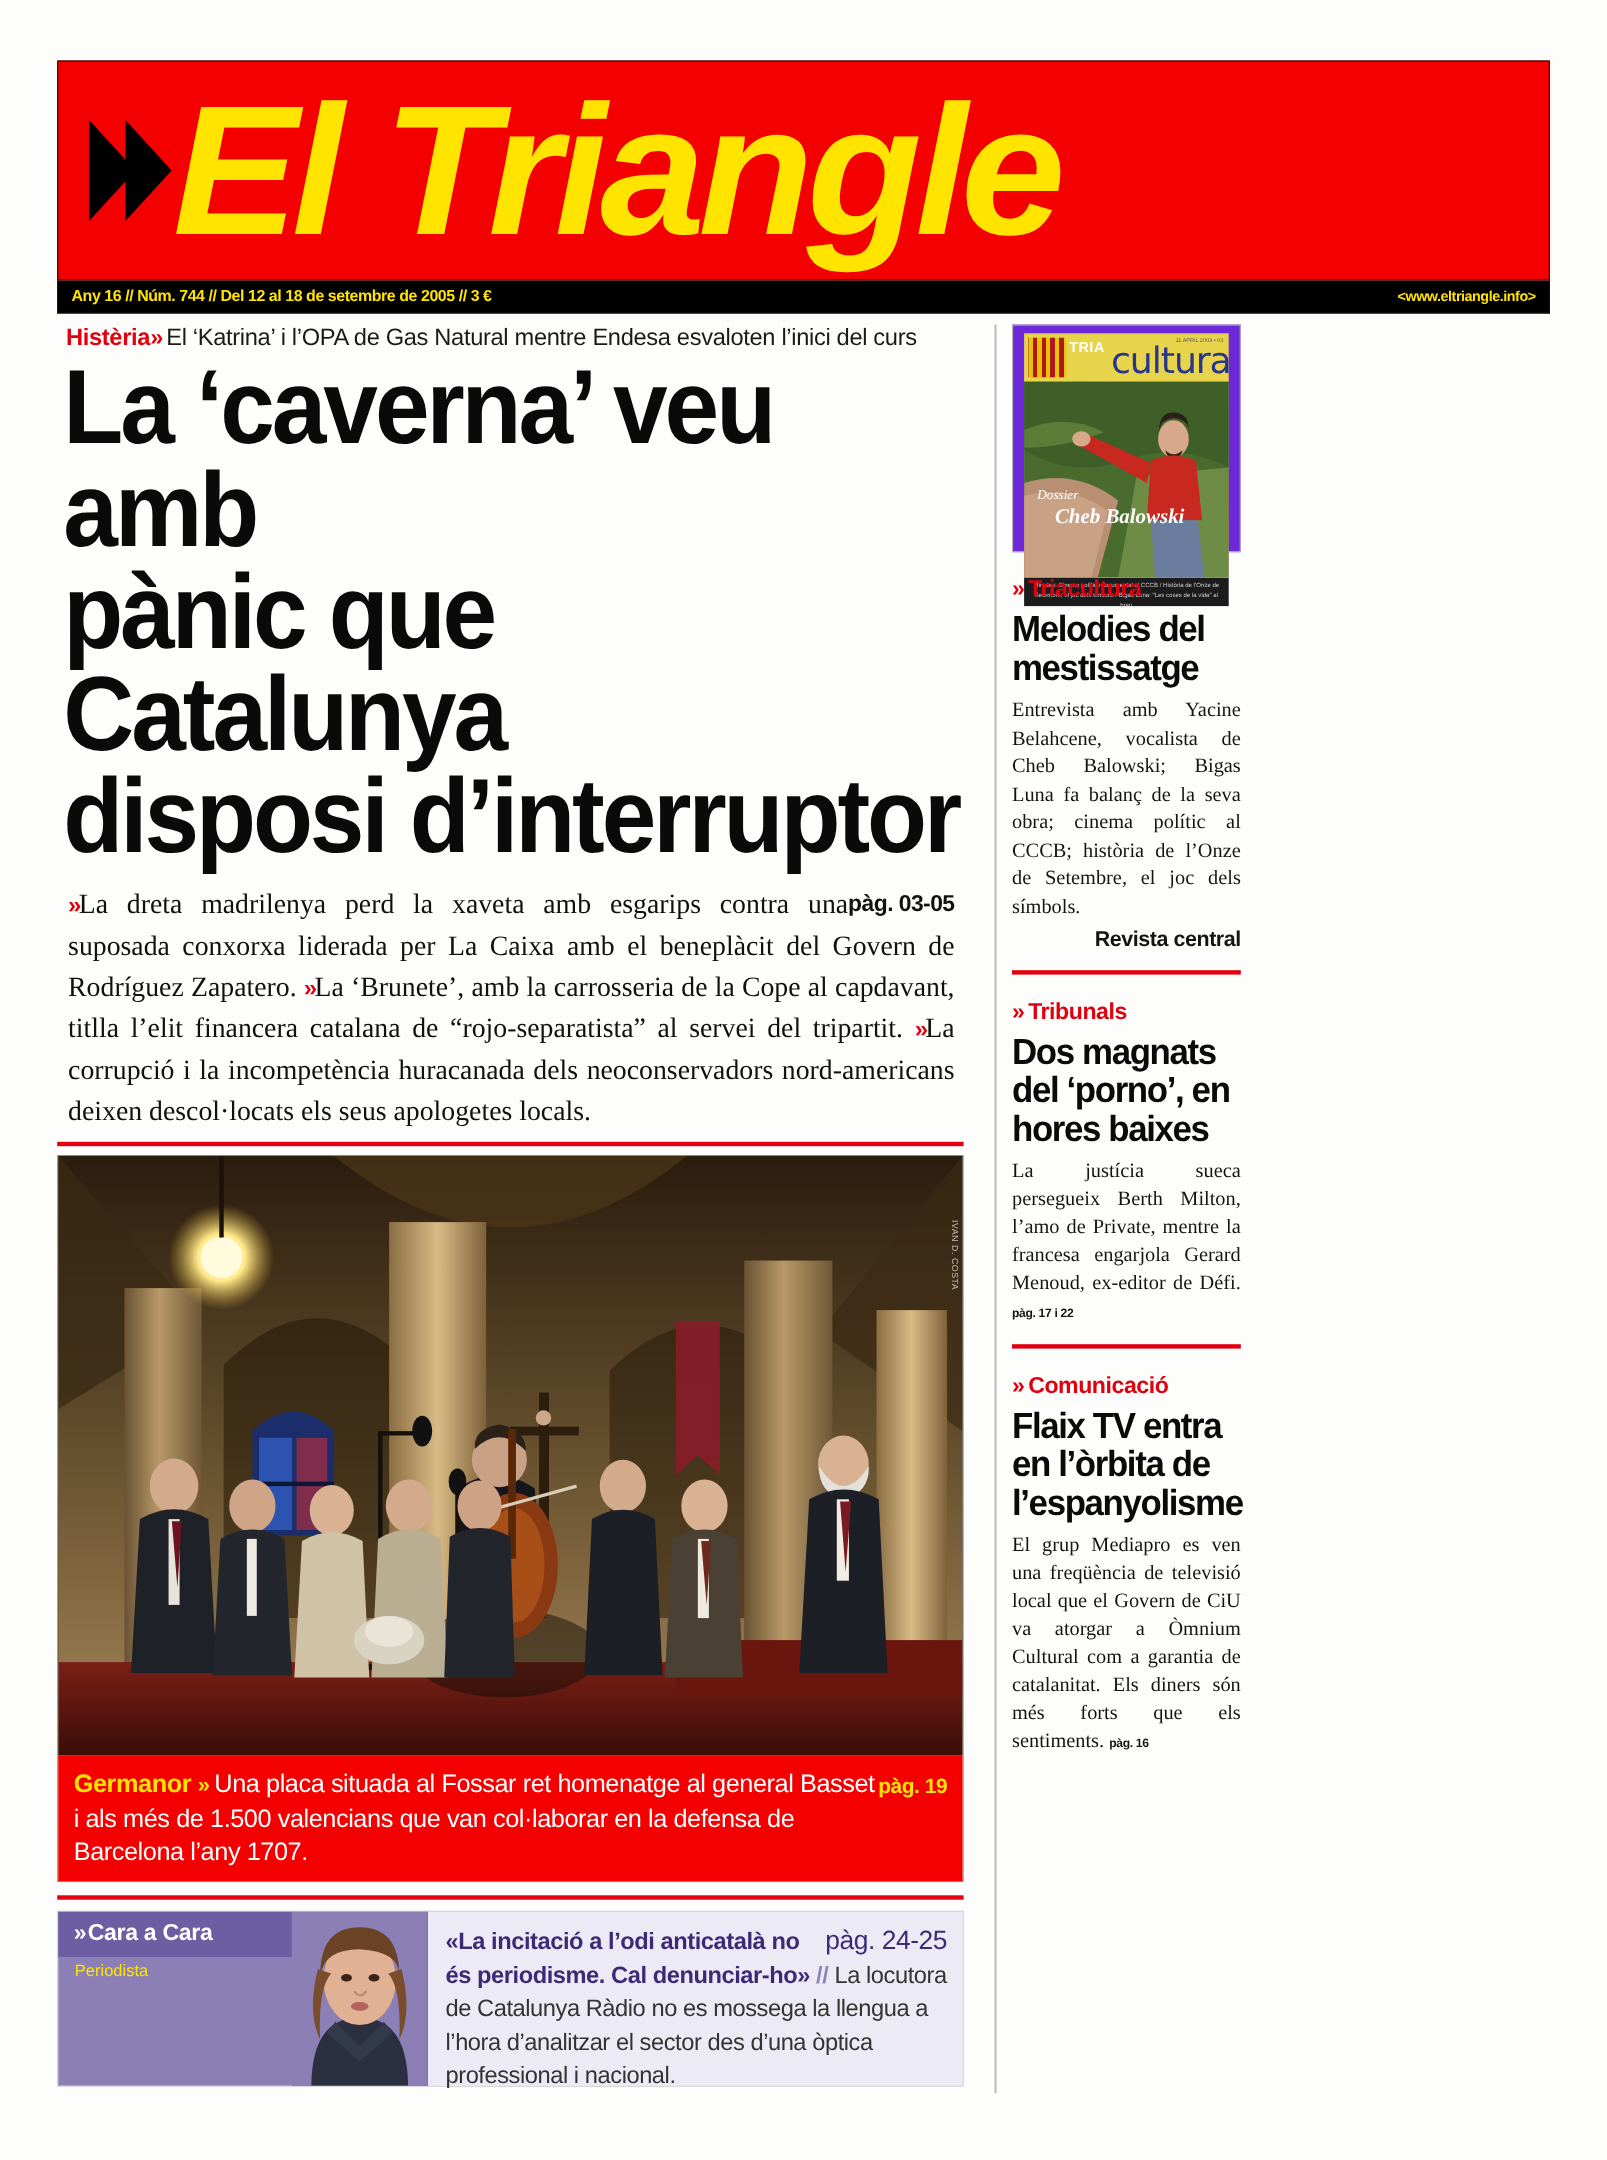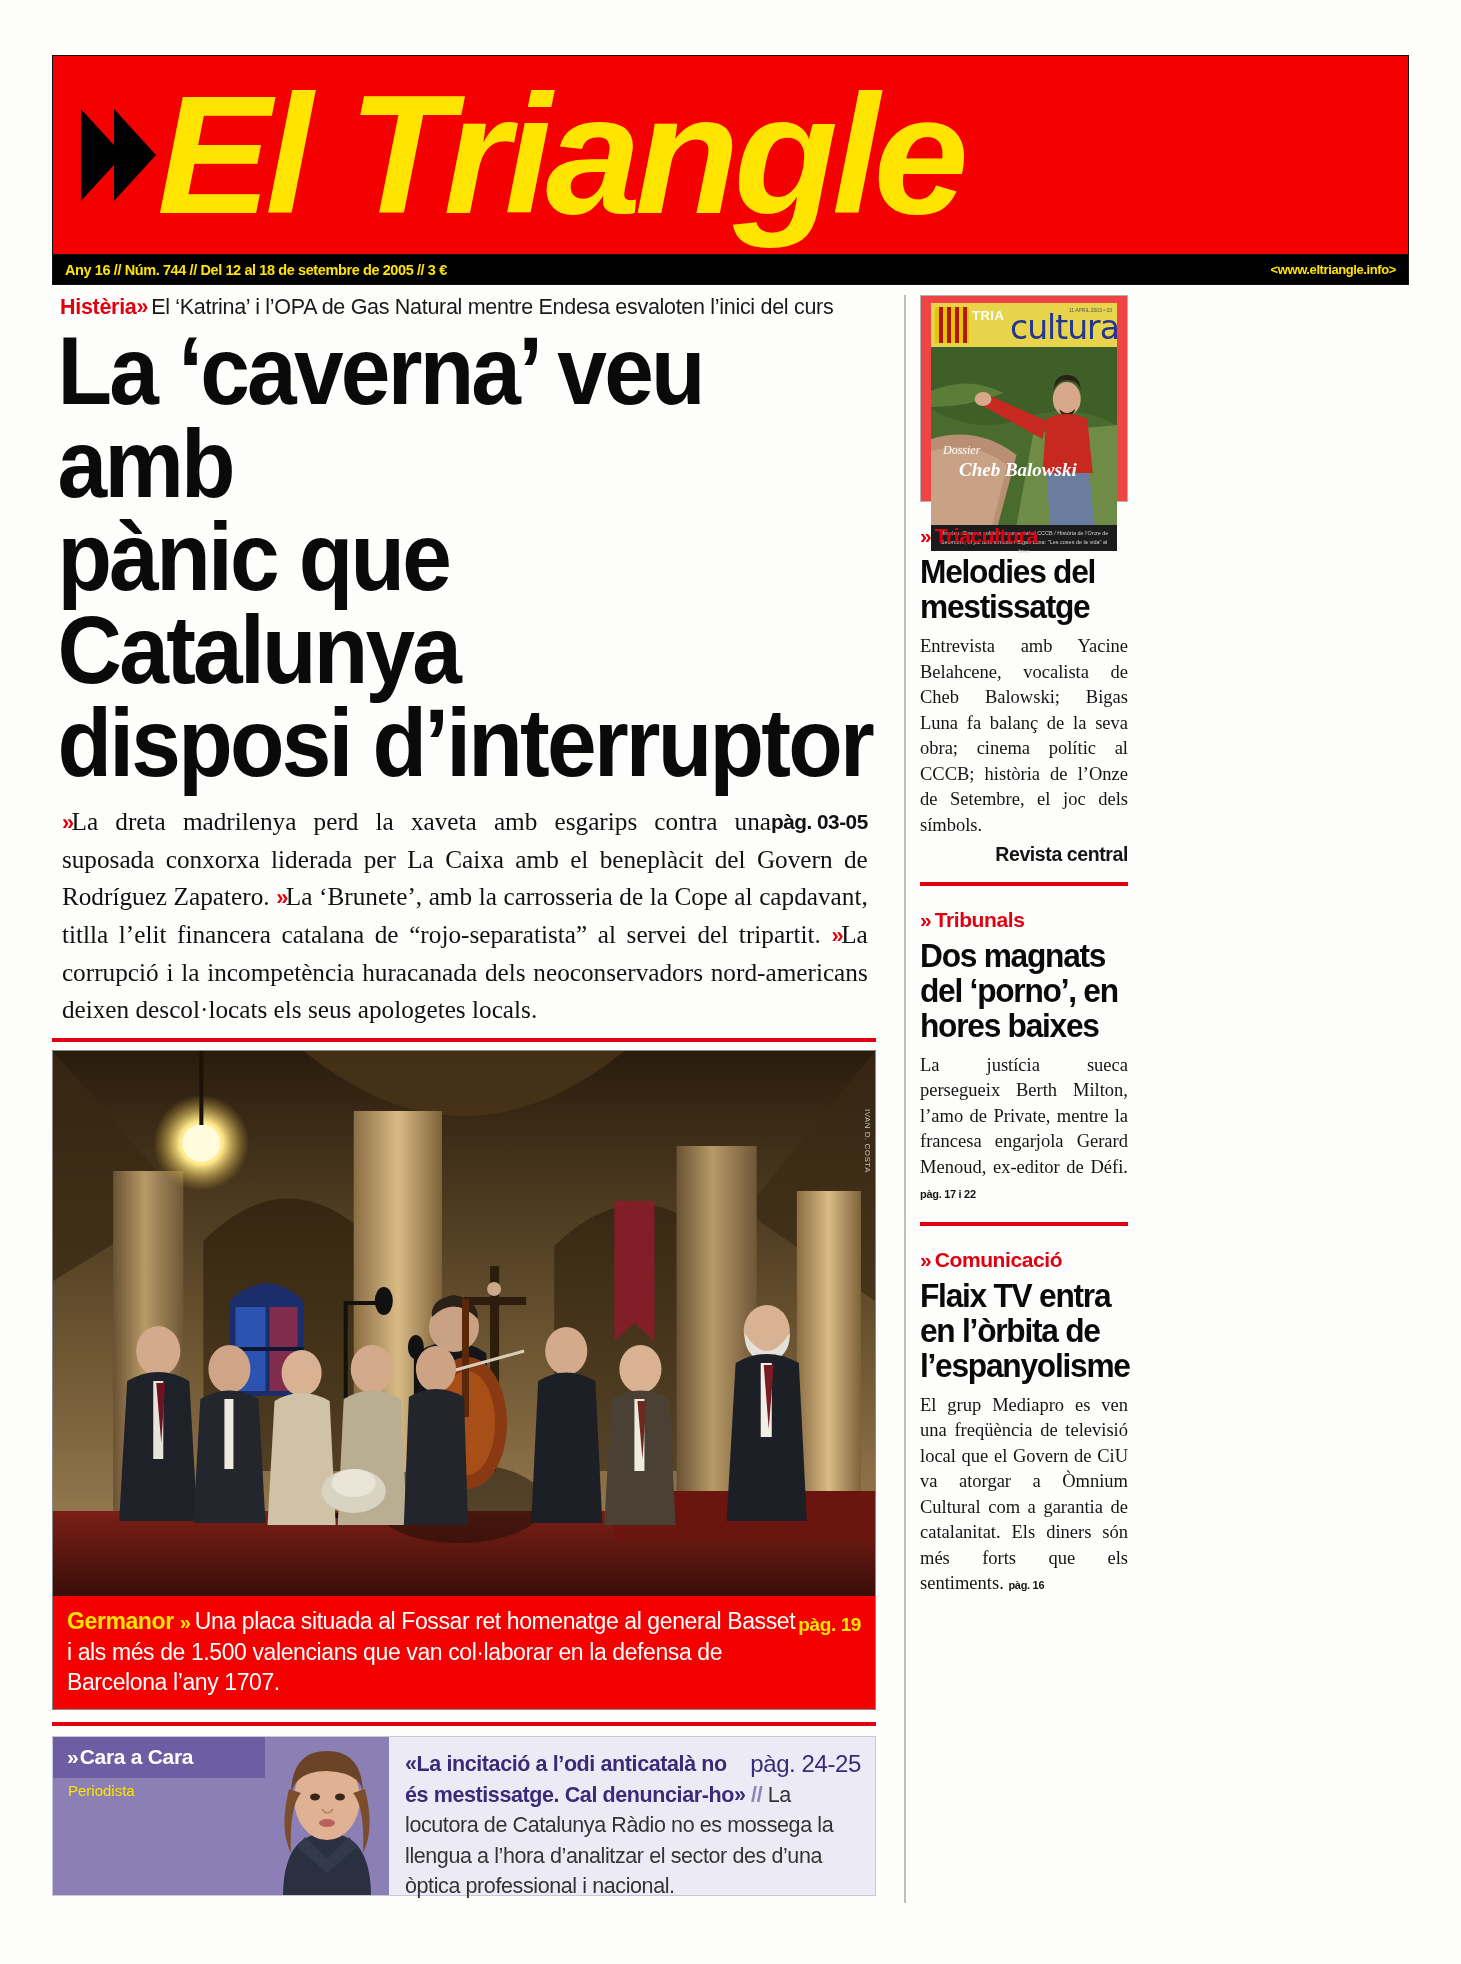--- a/index.html
+++ b/index.html
@@ -236,21 +236,21 @@
   }
   .cc-quote { color: #3b2b77; font-weight: bold; }
   .cc-sep { color: #8b86b5; font-weight: bold; }
   .cc-pag { color: #3b2b77; font-weight: normal; font-size: 24px; float: right; }
 
   
   .mag-cover {
     width: 100%;
     height: 207px;
     border: 1px solid #b4b4b4;
-    background: #ef4444;
+    background: #6d28d9;
     padding: 7px 10px;
     position: relative;
   }
   .mag-head {
     height: 44px;
     background: #e8d44a;
     display: flex;
     align-items: center;
     padding: 0 4px;
     position: relative;
@@ -497,21 +497,21 @@
             <path d="M100 52 Q110 92 98 116 Q100 70 88 56 Z" fill="#7a4e2c"></path>
             <ellipse cx="50" cy="60" rx="5" ry="3.4" fill="#3a2418"></ellipse>
             <ellipse cx="75" cy="60" rx="5" ry="3.4" fill="#3a2418"></ellipse>
             <path d="M57 72 Q62 80 68 72" stroke="#b98a6b" stroke-width="2" fill="none"></path>
             <ellipse cx="62" cy="86" rx="8" ry="4" fill="#b5615c"></ellipse>
             <path d="M40 100 L62 122 L84 100 L92 110 L62 136 L32 110 Z" fill="#323a4c"></path>
           </svg>
         </div>
         <div class="cc-right">
           <span class="cc-pag">pàg. 24-25</span>
-          <span class="cc-quote">«La incitació a l’odi anticatalà no és mestissatge. Cal denunciar-ho»</span>
+          <span class="cc-quote">«La incitació a l’odi anticatalà no és periodisme. Cal denunciar-ho»</span>
           <span class="cc-sep">//</span>
           <span>La locutora de Catalunya Ràdio no es mossega la llengua a l’hora d’analitzar el sector des d’una òptica professional i nacional.</span>
         </div>
       </div>
     </div>
 
     <div class="col-side">
 
       <div class="mag-cover">
         <div class="mag-head">

